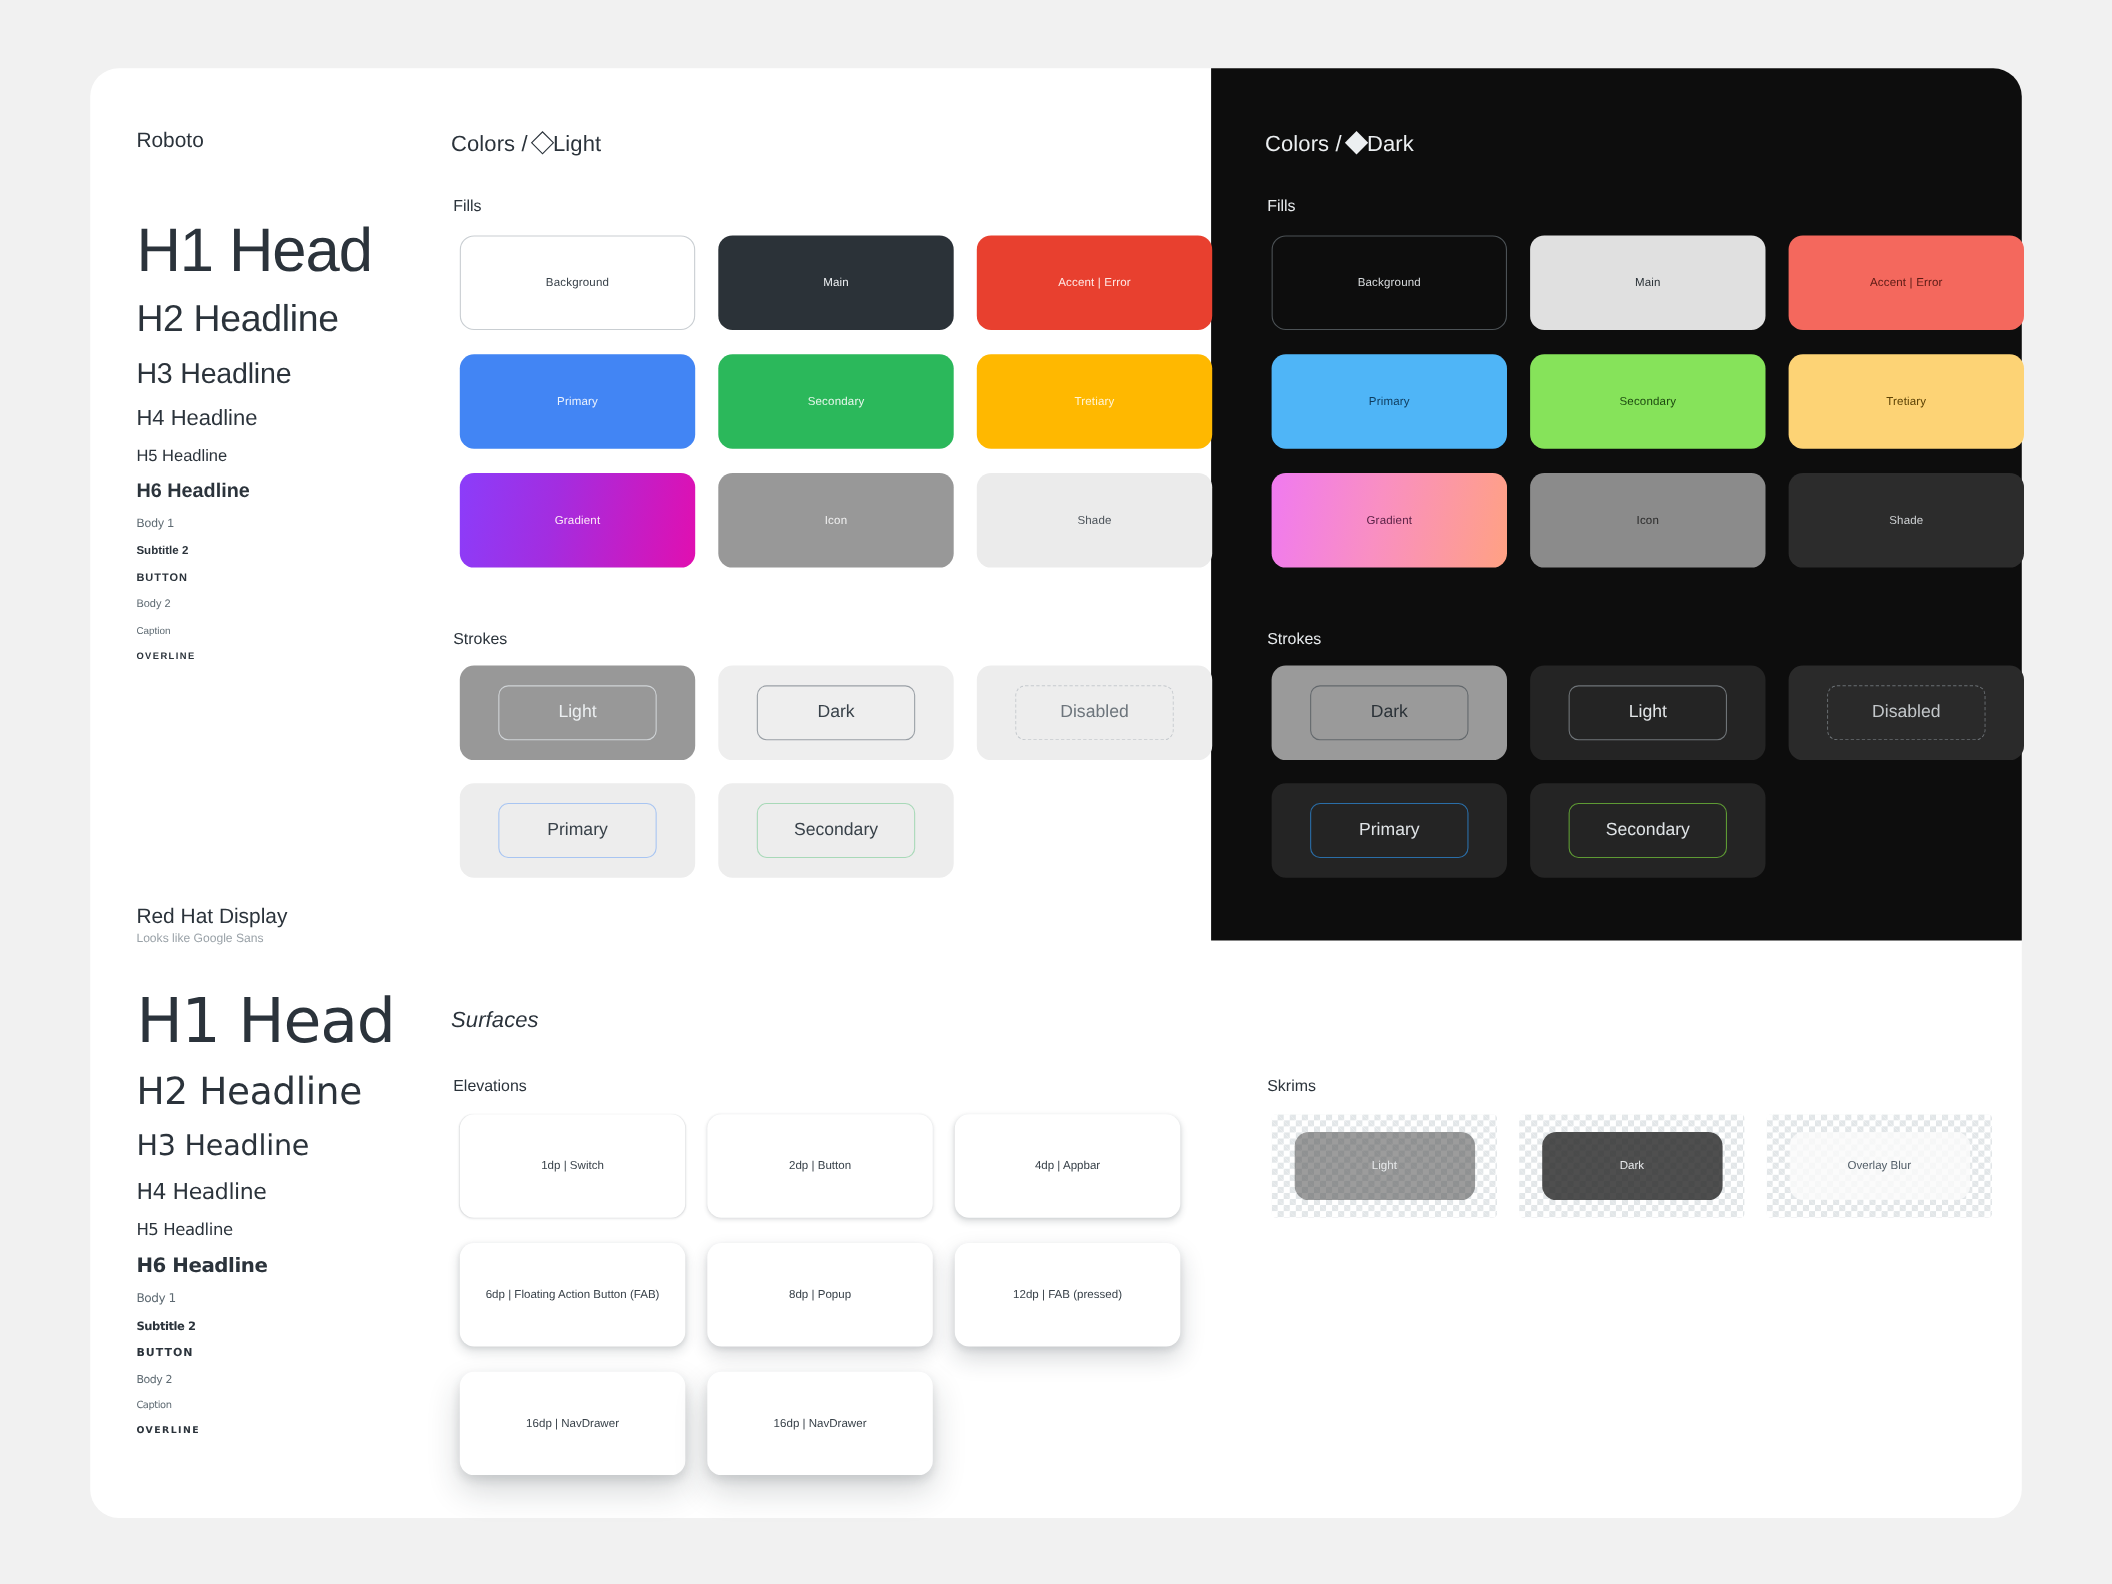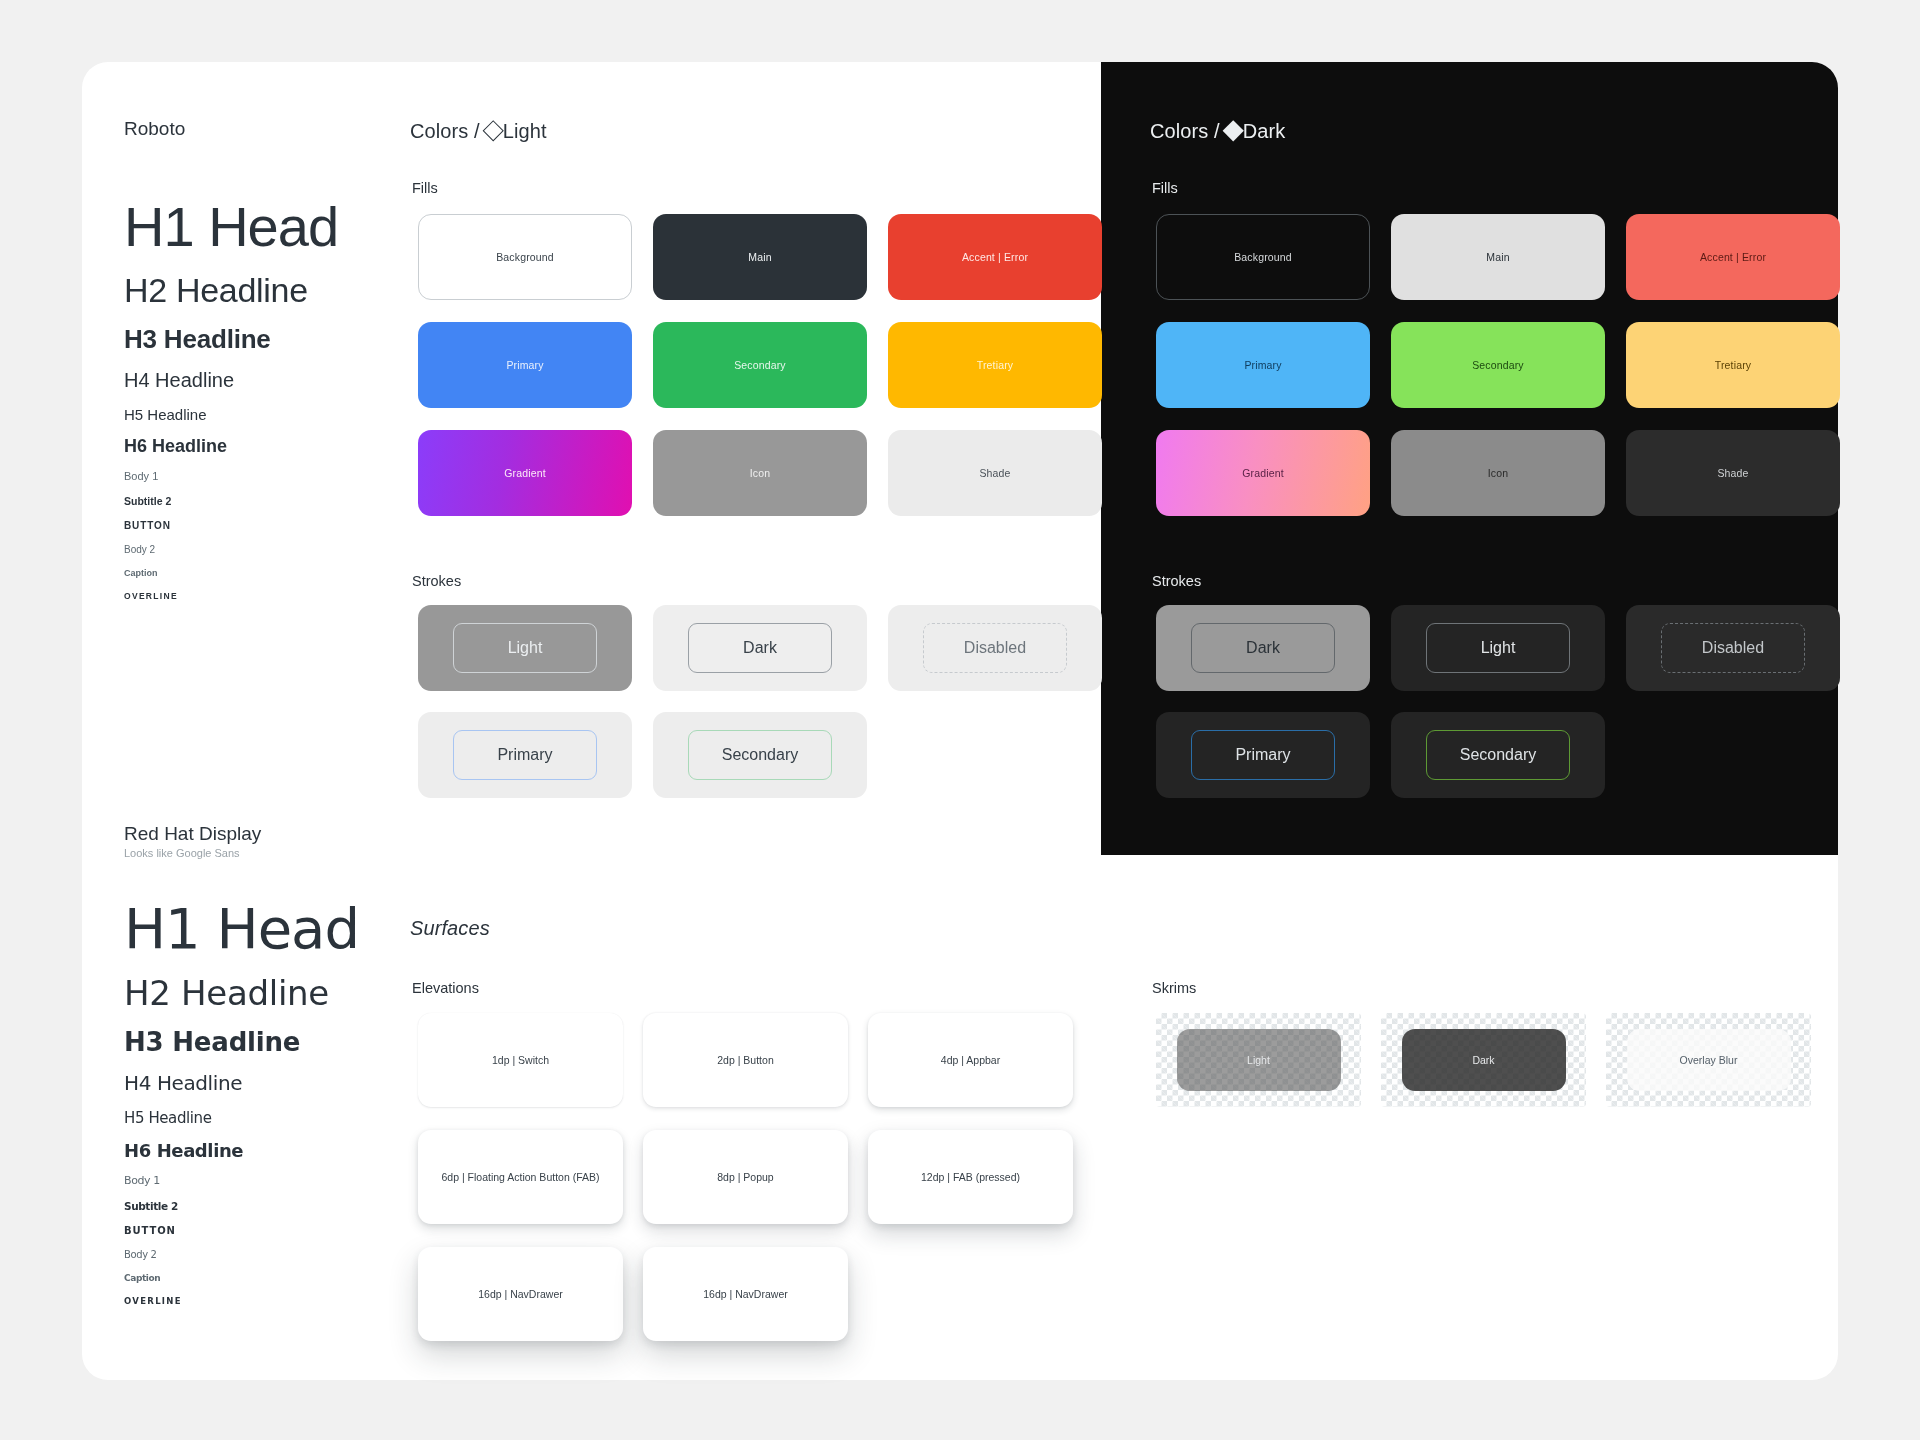--- a/index.html
+++ b/index.html
@@ -74,29 +74,29 @@
   .font-sub {
     font-size: 11px; color: #9aa2a8; font-weight: 400;
     margin-top: 2px; white-space: nowrap;
   }
   .type-item { color: #2b333b; white-space: nowrap; }
   .roboto  { font-family: "Liberation Sans", sans-serif; }
   .redhat  { font-family: "DejaVu Sans", sans-serif; letter-spacing: -.4px; }
 
   .t-h1 { font-size: 56px; font-weight: 400; line-height: 1.02; letter-spacing: -1px; }
   .t-h2 { font-size: 34px; font-weight: 400; letter-spacing: -.3px; }
-  .t-h3 { font-size: 26px; font-weight: 700; letter-spacing: -.2px; }
+  .t-h3 { font-size: 26px; font-weight: 400; letter-spacing: -.2px; }
   .t-h4 { font-size: 20px; font-weight: 400; }
   .t-h5 { font-size: 15px; font-weight: 400; }
   .t-h6 { font-size: 18px; font-weight: 700; }
   .t-b1 { font-size: 11px; font-weight: 400; color: #5e6a72; }
   .t-s2 { font-size: 10.5px; font-weight: 700; }
   .t-btn{ font-size: 10px; font-weight: 700; letter-spacing: .9px; }
   .t-b2 { font-size: 10px; font-weight: 400; color: #5e6a72; }
-  .t-cap{ font-size: 9px; font-weight: 700; color: #5e6a72; }
+  .t-cap{ font-size: 9px; font-weight: 400; color: #5e6a72; }
   .t-ovl{ font-size: 8.5px; font-weight: 700; letter-spacing: 1.3px; }
 
   
   .grid { position: absolute; display: grid; }
   .swatch {
     border-radius: 13px;
     display: flex; align-items: center; justify-content: center;
     position: relative;
   }
   .swatch .lbl {

